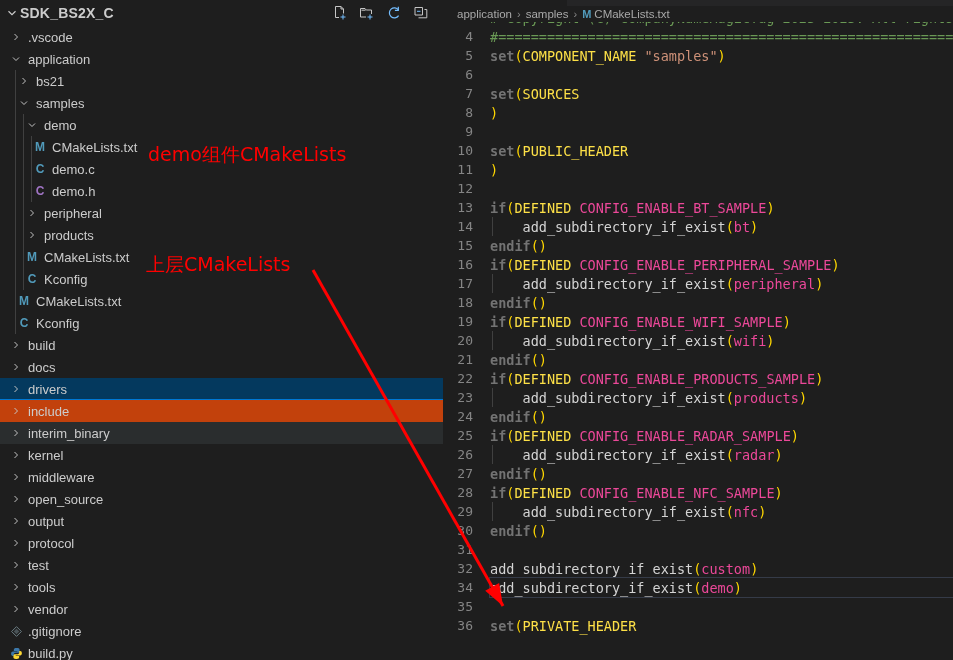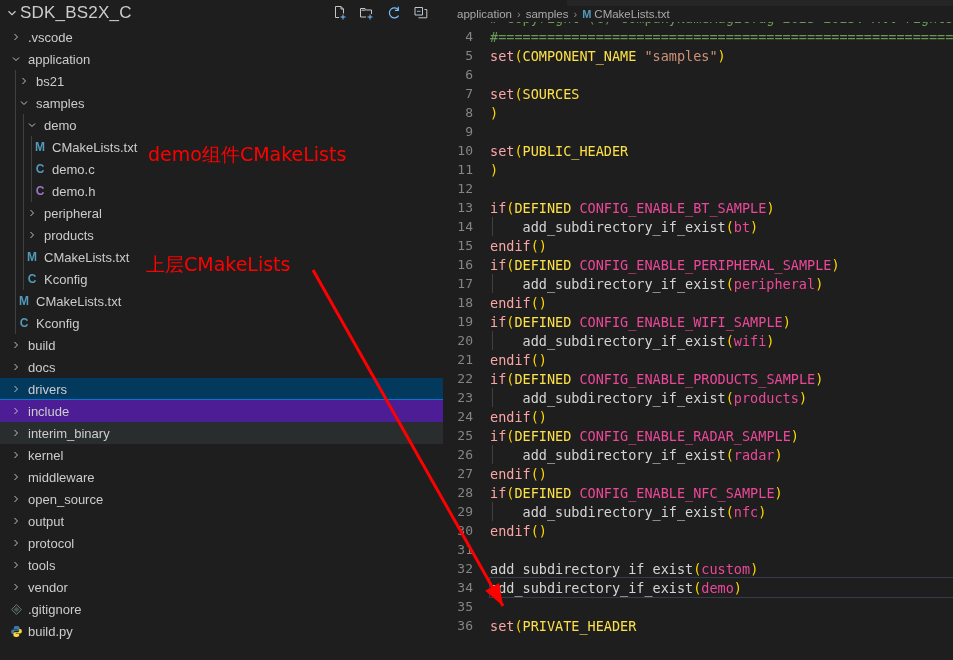--- a/index.html
+++ b/index.html
@@ -24,36 +24,36 @@
     height:26px; display:flex; align-items:center;
     padding-left:4px; padding-right:8px;
     background:#1e1e1e;
   }
   #explorer-header .twisty {
     width:16px; height:16px; flex:0 0 16px;
     display:flex; align-items:center; justify-content:center;
     color:#cccccc;
   }
   #explorer-title {
-    font-size:17px; font-weight:normal; letter-spacing:.2px;
+    font-size:14px; font-weight:bold; letter-spacing:.2px;
     color:#cccccc; white-space:nowrap;
     text-transform:none;
   }
   #explorer-actions { margin-left:auto; display:flex; gap:11px; align-items:center; padding-right:6px;}
   #explorer-actions .act { width:16px; height:16px; display:block; cursor:pointer; }
 
   .tree { position:relative; }
   .row {
     height:22px; display:flex; align-items:center;
     position:relative; white-space:nowrap;
     font-size:13px; color:#cccccc;
     cursor:pointer;
   }
   .row.hover { background:#2a2d2e; }
-  .row.hover2 { background:#4c1d95; }
+  .row.hover2 { background:#c2410c; }
   .row.selected { background:#04395e; }
   .row.selected::after {
     content:""; position:absolute; left:0; right:0; bottom:0;
     height:1px; background:#0078d4;
   }
   .chev { width:16px; height:22px; flex:0 0 16px; display:flex; align-items:center; justify-content:center; color:#c5c5c5;}
   .chev svg { display:block; }
   .ficon { width:16px; height:22px; flex:0 0 16px; display:flex; align-items:center; justify-content:center;
            font-size:12px; font-weight:bold; font-family:"Liberation Sans",sans-serif;}
   .lbl { padding-left:4px; }
@@ -93,21 +93,21 @@
   .cline .ln {
     width:47px; flex:0 0 47px; text-align:right; padding-right:17px;
     color:#858585; font-size:13px; font-family:"DejaVu Sans Mono", monospace;
   }
   .cline.partial { height:12px; align-items:flex-end; overflow:hidden; }
   .cline.cur .code-wrap { outline:1px solid #353b48; }
   .code-wrap { position:relative; flex:1 1 auto; height:19px; display:flex; align-items:center;}
   .indentguide { position:absolute; left:2px; top:0; bottom:0; width:1px; background:#404040;}
 
   
-  .t-kw   { color:#fca5a5; }
+  .t-kw   { color:#737373;font-weight:bold; }
   .t-par  { color:#ffd700; }
   .t-var  { color:#fde047; }
   .t-id   { color:#ec4899; }
   .t-str  { color:#ce9178; }
   .t-cmt  { color:#6a9955; }
   .t-plain{ color:#d4d4d4; }
 </style>
 </head>
 <body>
 
@@ -337,20 +337,29 @@
           <span class="lbl">output</span>
         </div>
         <div class="row">
           <span class="spacer" style="flex-basis: 8px;"></span>
           <span class="chev">
             <svg width="12" height="12" viewBox="0 0 16 16">
               <path d="M6 4 L10 8 L6 12" fill="none" stroke="#c5c5c5" stroke-width="1.3"></path>
             </svg>
           </span>
           <span class="lbl">protocol</span>
+        </div>
+        <div class="row">
+          <span class="spacer" style="flex-basis: 8px;"></span>
+          <span class="chev">
+            <svg width="12" height="12" viewBox="0 0 16 16">
+              <path d="M6 4 L10 8 L6 12" fill="none" stroke="#c5c5c5" stroke-width="1.3"></path>
+            </svg>
+          </span>
+          <span class="lbl">test</span>
         </div>
         <div class="row">
           <span class="spacer" style="flex-basis: 8px;"></span>
           <span class="chev">
             <svg width="12" height="12" viewBox="0 0 16 16">
               <path d="M6 4 L10 8 L6 12" fill="none" stroke="#c5c5c5" stroke-width="1.3"></path>
             </svg>
           </span>
           <span class="lbl">tools</span>
         </div>

